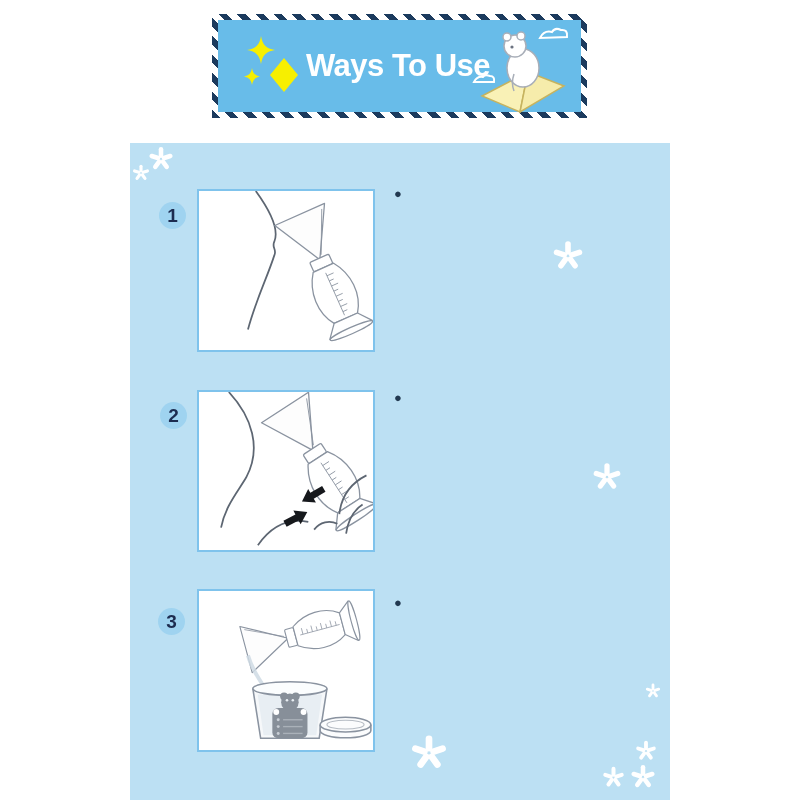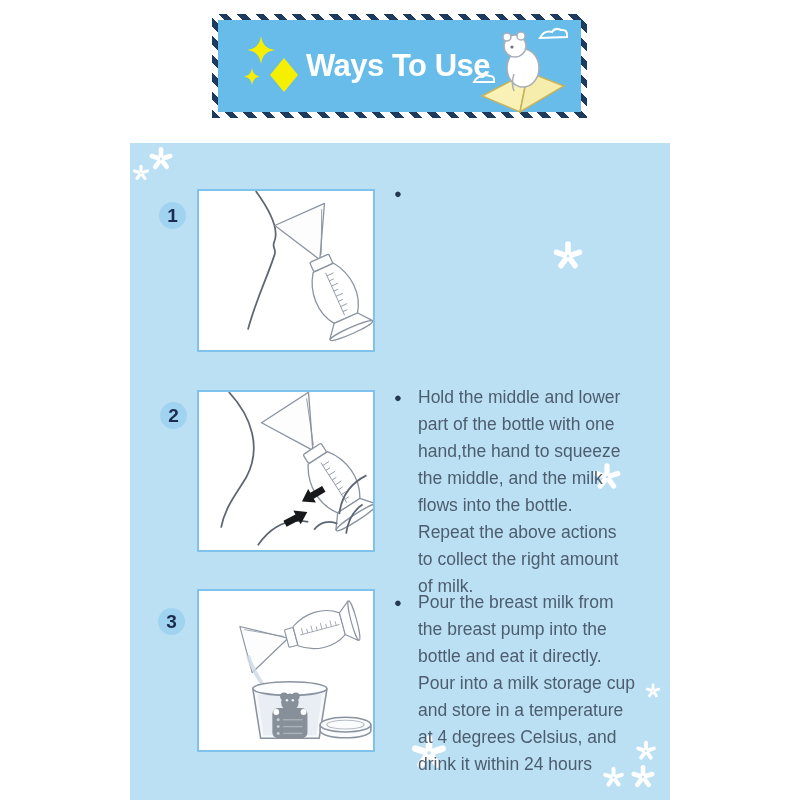--- a/index.html
+++ b/index.html
@@ -145,28 +145,20 @@
         <use href="#pump" transform="translate(88,16) rotate(-33) scale(0.85)"></use>
         <path d="M172,86 C156,94 146,108 144,126" stroke="#5d6672" stroke-width="1.8" fill="none"></path>
         <path d="M168,116 C159,122 153,132 151,146" stroke="#5d6672" stroke-width="1.8" fill="none"></path>
         <path d="M60,158 C74,138 92,130 112,134" stroke="#5d6672" stroke-width="1.8" fill="none"></path>
         <path d="M118,142 C124,134 134,132 142,136" stroke="#5d6672" stroke-width="1.8" fill="none"></path>
         <use href="#arrow" transform="translate(128,100) rotate(150)"></use>
         <use href="#arrow" transform="translate(88,136) rotate(-28)"></use>
       </svg>
     </div>
     <span class="bullet" style="left:264px;top:241px">●</span>
-    <div class="step-text" style="left:288px;top:241px">Hold the middle and lower
-part of the bottle with one
-hand,the hand to squeeze
-the middle, and the milk
-flows into the bottle.
-Repeat the above actions
-to collect the right amount
-of milk.</div>
 
     <div class="badge" style="left:28px;top:465px">3</div>
     <div class="illus" style="left:67px;top:446px;height:163px">
       <svg viewBox="0 0 178 163">
         <use href="#pump" transform="translate(48,60) rotate(-105) scale(0.72)"></use>
         <path d="M50,66 C54,80 62,92 70,103" stroke="#cfdbe4" stroke-width="4" fill="none" opacity="0.85"></path>
         <path d="M55,100 L63,151 L123,151 L131,100" fill="#f6f8fa" stroke="#8a93a0" stroke-width="1.6"></path>
         <path d="M60,106 L66,148 L120,148 L126,106 Z" fill="#e8eef3" stroke="none"></path>
         <ellipse cx="93" cy="100" rx="38" ry="7" fill="#fbfdfe" stroke="#8a93a0" stroke-width="1.6"></ellipse>
         <circle cx="87" cy="108" r="4" fill="#878f99"></circle>
@@ -182,22 +174,15 @@
         <circle cx="81" cy="146" r="1.5" fill="#c9cfd6"></circle>
         <line x1="86" y1="132" x2="106" y2="132" stroke="#aab1b9" stroke-width="1.4"></line>
         <line x1="86" y1="139" x2="106" y2="139" stroke="#aab1b9" stroke-width="1.4"></line>
         <line x1="86" y1="146" x2="106" y2="146" stroke="#aab1b9" stroke-width="1.4"></line>
         <path d="M124,137 L124,143 A26,7.5 0 0 0 176,143 L176,137" fill="#fbfcfd" stroke="#8a93a0" stroke-width="1.6"></path>
         <ellipse cx="150" cy="137" rx="26" ry="7.5" fill="#fbfcfd" stroke="#8a93a0" stroke-width="1.6"></ellipse>
         <ellipse cx="150" cy="137" rx="19" ry="4.5" fill="none" stroke="#b6bcc4" stroke-width="1.2"></ellipse>
       </svg>
     </div>
     <span class="bullet" style="left:264px;top:446px">●</span>
-    <div class="step-text" style="left:288px;top:446px">Pour the breast milk from
-the breast pump into the
-bottle and eat it directly.
-Pour into a milk storage cup
-and store in a temperature
-at 4 degrees Celsius, and
-drink it within 24 hours</div>
 
   </div>
 </div>
 
 </body></html>

